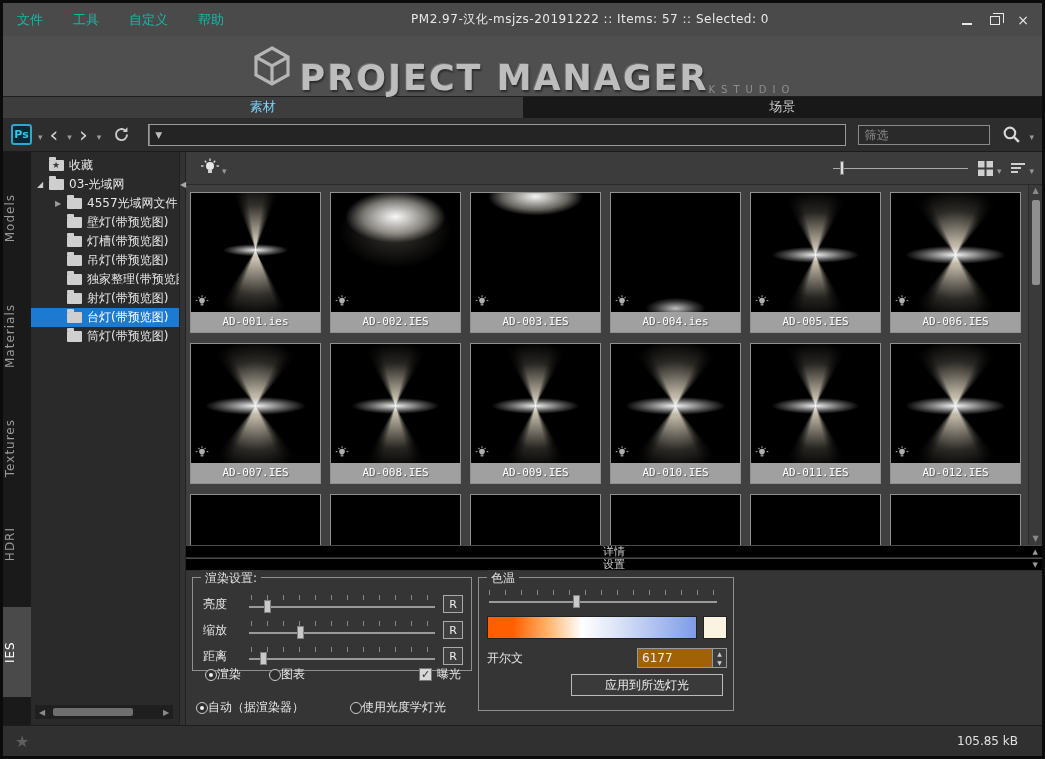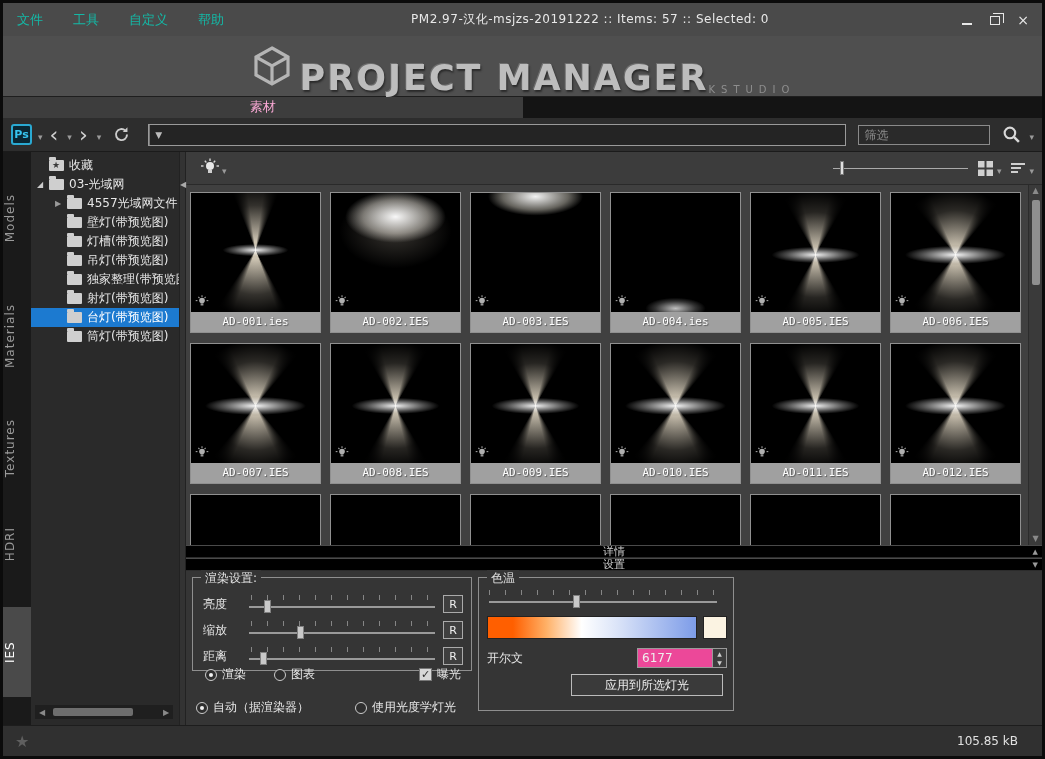--- a/index.html
+++ b/index.html
@@ -20,21 +20,21 @@
   
   .logoband { height:61px; background:#4f4f4f; border-bottom:1px solid #1e1e1e; display:flex; align-items:center; justify-content:center; gap:6px; flex:none; }
   .logo-cube { flex:none; }
   .logo-text { display:flex; flex-direction:row;margin-top:24px; }
   .logo-title { font-size:35px; font-weight:bold; letter-spacing:2px; color:#bdbdbd; line-height:34px; text-shadow:1px 2px 2px #2a2a2a, -1px -1px 0 #6e6e6e; }
   .logo-sub { align-self:flex-end; font-size:10px; letter-spacing:6px; color:#8e8e8e; margin-top:-2px; }
 
   
   .tabrow { height:21px; display:flex; flex:none; background:#141414; }
   .tab { width:50%; text-align:center; font-size:13px; line-height:20px; color:#c9c9c9; background:#181818; cursor:pointer; }
-  .tab.active { background:#3d3d3d; color:#f9a8d4; }
+  .tab.active { background:#3d3d3d; color:#7dd3fc; }
 
   
   .navbar { height:34px; background:#2d2d2d; border-bottom:1px solid #1b1b1b; display:flex; align-items:center; padding:0 8px; gap:4px; flex:none; }
   .ps-btn { width:21px; height:21px; background:#0a2733; border:2px solid #2aa9d2; border-radius:3px; color:#37c5f0; font-size:11px; font-weight:bold; display:flex; align-items:center; justify-content:center; }
   .drop::after { content:"▾"; color:#9a9a9a; font-size:9px; margin-left:2px; }
   .nav-arrow { color:#cfcfcf; font-size:22px; line-height:20px; padding:0 3px; display:flex; align-items:center; }
   .refresh { margin:0 6px 0 8px; display:flex; align-items:center; }
   .pathbox { flex:1; height:22px; margin:0 8px; background:#242424; border:1px solid #9a9a9a; display:flex; align-items:center; }
   .path-text { flex:1; color:#f0f0f0; font-size:12px; padding-left:6px; white-space:nowrap; overflow:hidden; }
   .path-drop { width:18px; align-self:stretch; border-left:1px solid #777; display:flex; align-items:center; justify-content:center; color:#bbb; font-size:9px; }
@@ -142,38 +142,38 @@
 
   .slider-row { display:flex; align-items:center; height:24px; margin:2px 8px 0 10px; }
   .slider-row:first-of-type { margin-top:14px; }
   .sl-label { width:46px; color:#e6e6e6; font-size:12px; flex:none; }
   .slider { position:relative; flex:1; height:20px; margin-right:8px; }
   .ticks { position:absolute; left:2px; right:2px; top:1px; height:5px; background:repeating-linear-gradient(90deg,#868686 0 1px, transparent 1px 16px); }
   .slider .track { position:absolute; left:0; right:0; top:12px; height:2px; background:#9a9a9a; }
   .sl-thumb { position:absolute; top:6px; left:var(--pct,0%); width:7px; height:13px; background:#c9c9c9; border:1px solid #808080; }
   .rbtn { width:20px; height:18px; background:#3f3f3f; border:1px solid #aaaaaa; color:#eeeeee; font-size:11px; font-family:inherit; flex:none; cursor:pointer; }
 
-  .radio-opt { display:inline-flex; align-items:center; gap:5px; color:#e6e6e6; font-size:12px; cursor:pointer; }
+  .radio-opt { display:inline-flex; align-items:center; color:#e6e6e6; font-size:12px; cursor:pointer; }
   .radio { width:12px; height:12px; border:1px solid #cccccc; border-radius:50%; background:#2e2e2e; position:relative; flex:none; }
   .radio-opt.on .radio::after { content:""; position:absolute; left:3px; top:3px; width:4px; height:4px; border-radius:50%; background:#f0f0f0; }
   #mode-row { position:absolute; left:12px; top:88px; display:flex; gap:28px; }
   .checkbox-opt { position:absolute; right:10px; top:88px; display:flex; align-items:center; gap:5px; color:#e6e6e6; font-size:12px; cursor:pointer; }
   .cbox { width:13px; height:13px; background:#d8d8d8; border:1px solid #777; color:#2e2e2e; font-size:11px; line-height:12px; text-align:center; }
   #source-row { position:absolute; left:10px; top:128px; width:276px; display:flex; gap:46px; }
 
   .ct-slider { position:absolute; left:8px; right:14px; top:10px; height:22px; }
   .ct-slider .ticks { top:2px; }
   .ct-slider .track { position:absolute; left:2px; right:2px; top:13px; height:2px; background:#9a9a9a; }
   .ct-thumb { position:absolute; top:7px; width:7px; height:13px; background:#c9c9c9; border:1px solid #808080; }
   .kelvin-gradient { position:absolute; left:8px; top:38px; width:210px; height:23px; border:1px solid #222; }
   .kelvin-swatch { position:absolute; right:6px; top:38px; width:24px; height:23px; border:1px solid #222; background:#fbf3e2; }
   .kelvin-row { position:absolute; left:8px; right:6px; top:70px; display:flex; align-items:center; }
   .kelvin-label { color:#e6e6e6; font-size:12px; }
   .kelvin-input-wrap { margin-left:auto; display:flex; border:1px solid #9a9a9a; }
-  .kelvin-input { width:74px; height:18px; background:#ec4899; border:none; color:#eeeeee; font-size:12px; padding-left:4px; font-family:inherit; }
+  .kelvin-input { width:74px; height:18px; background:#a16207; border:none; color:#eeeeee; font-size:12px; padding-left:4px; font-family:inherit; }
   .spinner { width:14px; display:flex; flex-direction:column; border-left:1px solid #9a9a9a; }
   .spin-btn { flex:1; background:#3c3c3c; color:#cccccc; font-size:6px; text-align:center; line-height:9px; cursor:pointer; }
   .apply-btn { position:absolute; left:92px; top:96px; width:152px; height:22px; background:#3a3a3a; border:1px solid #bbbbbb; color:#eeeeee; font-size:12px; font-family:inherit; cursor:pointer; }
 
   
   .statusbar { height:31px; background:#303030; border-top:1px solid #1d1d1d; display:flex; align-items:center; flex:none; }
   .fav-star-status { color:#5f5f5f; font-size:16px; margin-left:12px; }
   .file-size { margin-left:auto; margin-right:24px; color:#e0e0e0; font-size:12px; }
 </style>
 </head>
@@ -212,20 +212,21 @@
     </svg>
     <div class="logo-text">
       <span class="logo-title">PROJECT MANAGER</span>
       <span class="logo-sub">KSTUDIO</span>
     </div>
   </div>
 
   <div class="tabrow">
 
   <div class="tab active">素材</div>
+      <div class="tab">场景</div>
     </div>
 
   <div class="navbar">
     <span class="ps-btn">Ps</span>
     <span class="drop"></span>
     <span class="nav-arrow">
         <span>‹</span>
       </span>
     <span class="drop"></span>
     <span class="nav-arrow">

